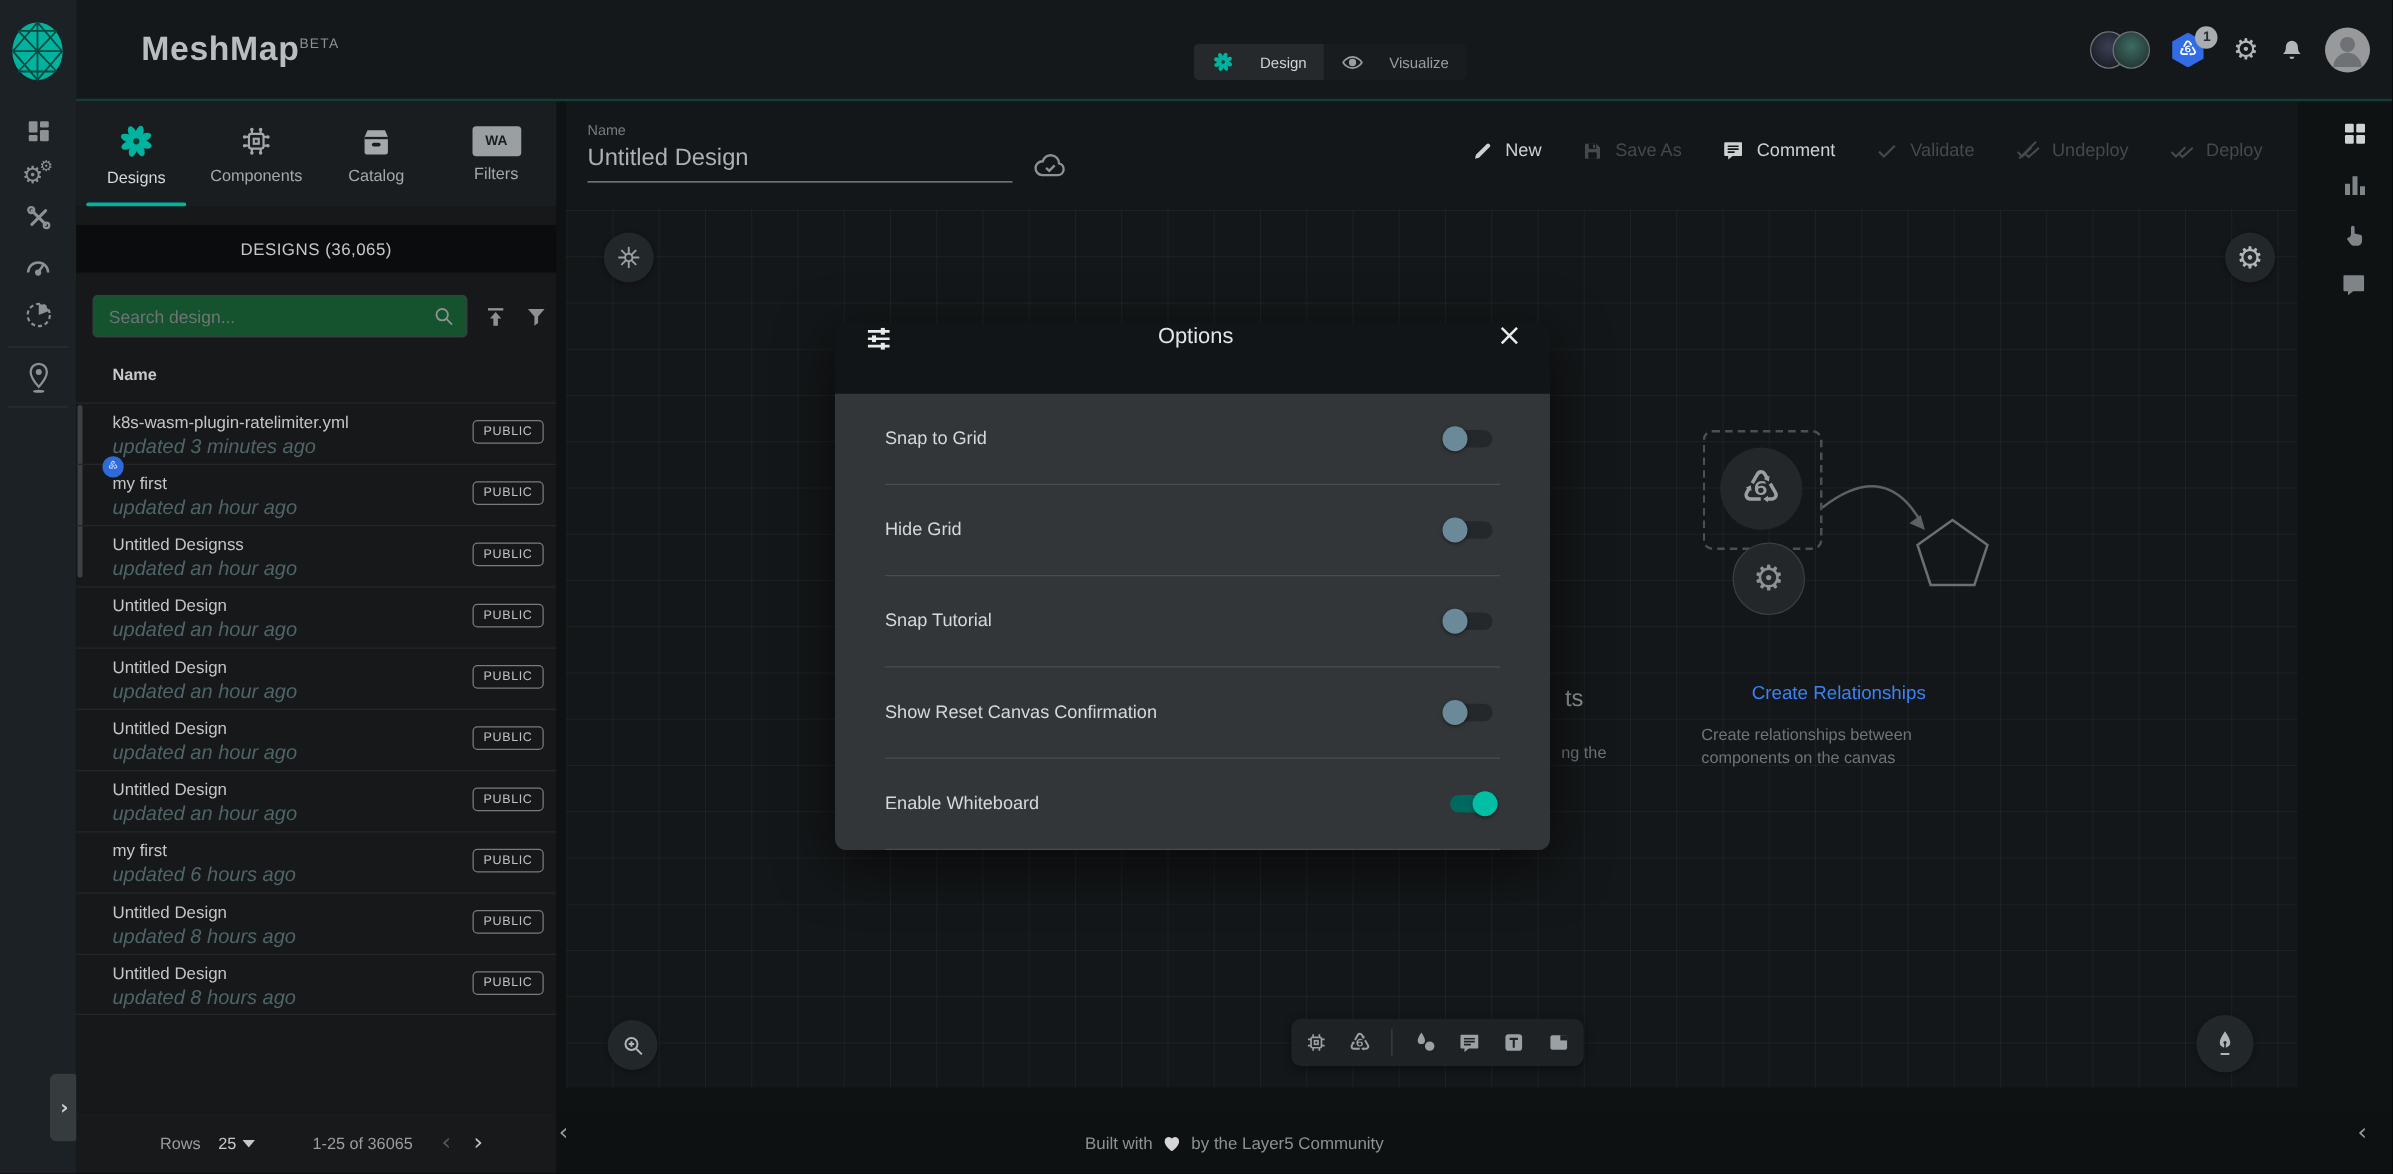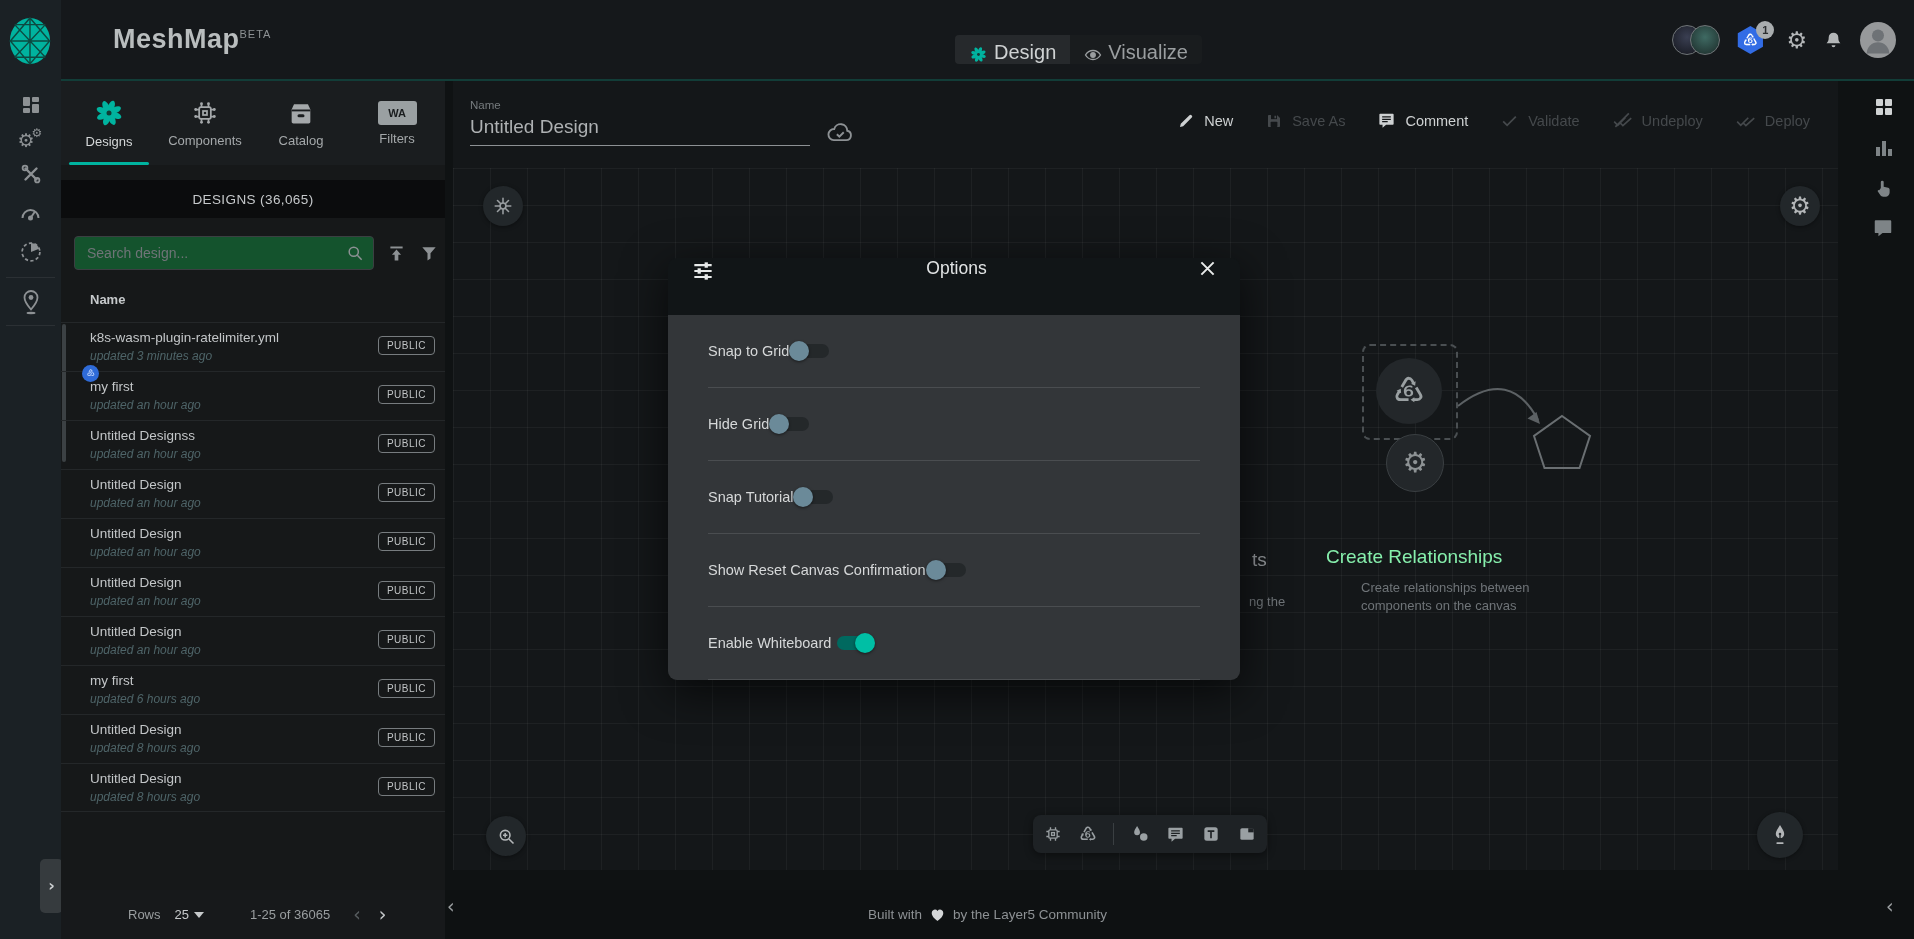--- a/index.html
+++ b/index.html
@@ -11,21 +11,21 @@
   .glyph{font-family:"DejaVu Sans","Liberation Sans",sans-serif;line-height:1}
 
   
   .header{position:absolute;left:0;top:0;width:1914px;height:81px;background:#15181b;
           border-bottom:2px solid #123d38;z-index:30}
   .rail-top{position:absolute;left:0;top:0;width:61px;height:81px;background:#1b2125}
   .logo{position:absolute;left:7px;top:16px;width:46px;height:49px}
   .brand{position:absolute;left:113px;top:24px;font-size:27px;font-weight:bold;color:#b9bdbe;letter-spacing:.5px}
   .brand sup{font-size:11px;font-weight:normal;color:#8d9194;letter-spacing:1px}
   .mode-switch{position:absolute;left:955px;top:35px;height:29px;display:flex;border-radius:4px;overflow:hidden;background:#191c1e}
-  .mode-seg{display:flex;align-items:flex-end;gap:6px;padding:0 14px;font-size:20px;color:#9a9ea0;cursor:pointer}
+  .mode-seg{display:flex;align-items:center;gap:20px;padding:0 14px;font-size:12px;color:#9a9ea0;cursor:pointer}
   .mode-seg.active{background:#26292c;color:#cfd2d3}
   .hdr-right{position:absolute;right:18px;top:22px;display:flex;align-items:center;gap:16px}
   .avatar-sm{width:30px;height:30px;border-radius:50%;border:1px solid #6f7477}
   .av1{background:radial-gradient(circle at 50% 40%,#3a3f52,#14161d)}
   .av2{background:radial-gradient(circle at 50% 40%,#3f6a63,#1b2a28);margin-left:-12px}
   .k8s-wrap{position:relative;width:34px;height:30px}
   .k8s-hex{position:absolute;left:0;top:1px;width:28px;height:28px;background:#326ce5;
            clip-path:polygon(50% 0%,95% 26%,95% 74%,50% 100%,5% 74%,5% 26%);
            display:flex;align-items:center;justify-content:center;color:#fff;font-size:17px}
   .k8s-badge{position:absolute;right:-4px;top:-4px;width:18px;height:18px;border-radius:50%;background:#a9adaf;
@@ -54,21 +54,21 @@
   .search-box{width:300px;height:34px;background:#14532d;border:1px solid #3b3f42;border-radius:4px;
               display:flex;align-items:center;padding:0 8px 0 12px}
   .search-box input{flex:1;background:transparent;border:none;outline:none;color:#c6c9cb;font-size:14px;
                     font-family:"Liberation Sans",sans-serif}
   .search-box input::placeholder{color:#6f7477}
   .tool-ic{color:#8d9194;margin-left:12px;cursor:pointer}
   .col-header{position:absolute;left:29px;top:211px;font-size:13px;font-weight:bold;color:#c6c9cb}
   .dlist{position:absolute;left:0;top:241px;width:384px}
   .drow{position:relative;width:384px;height:49px;border-top:1px solid #242729;cursor:pointer}
   .drow-title{position:absolute;left:29px;top:7px;font-size:13.5px;color:#c3c6c8;white-space:nowrap}
-  .drow-sub{position:absolute;left:29px;top:26px;font-size:12px;font-style:italic;color:#4e6468}
+  .drow-sub{position:absolute;left:29px;top:26px;font-size:16px;font-style:italic;color:#4e6468}
   .drow-badge{position:absolute;right:10px;top:13px;border:1px solid #777c7f;color:#c0c3c5;font-size:10px;
               padding:3px 8px;border-radius:4px;letter-spacing:.5px}
   .mini-avatar{position:absolute;left:21px;top:42px;width:17px;height:17px;border-radius:50%;background:#2f6bd8;
                display:flex;align-items:center;justify-content:center;color:#cfe0ff;font-size:9px;z-index:5}
   .list-scrollbar{position:absolute;left:1px;top:243px;width:4px;height:138px;background:#3c4144;border-radius:2px}
   .side-footer{position:absolute;left:0;top:809px;width:384px;height:49px;background:#17191b;
                display:flex;align-items:center;font-size:13px;color:#9a9ea0}
   .rows-select{display:flex;align-items:center;gap:5px;color:#c6c9cb;cursor:pointer}
   .pg-chevron{font-size:19px;padding:0 9px;cursor:pointer}
 
@@ -92,21 +92,21 @@
               box-shadow:0 1px 4px rgba(0,0,0,.4)}
   .bottom-pill{position:absolute;left:580px;top:734px;height:38px;background:#1e2225;border-radius:8px;
                display:flex;align-items:center;padding:0 10px;gap:16px;box-shadow:0 2px 8px rgba(0,0,0,.45)}
   .pill-ic{color:#9aa0a3;cursor:pointer;display:flex;align-items:center;justify-content:center}
   .pill-div{width:1px;height:22px;background:#3a3f42}
 
   
   .onb{position:absolute;left:909px;top:263px;width:240px;height:170px}
   .onb-dashed{position:absolute;left:0;top:0;width:96px;height:96px;border:2px dashed #4a4f52;border-radius:8px}
   .onb-circle{position:absolute;border-radius:50%;background:#23272a;display:flex;align-items:center;justify-content:center;color:#9aa0a2}
-  .onb-title{position:absolute;left:873px;top:465px;width:290px;text-align:left;font-size:19px;color:#86efac}
+  .onb-title{position:absolute;left:873px;top:465px;width:290px;text-align:center;font-size:15px;color:#3b82f6}
   .onb-sub{position:absolute;left:908px;top:498px;width:220px;font-size:13px;color:#6f7478;line-height:1.35}
   .frag-h{position:absolute;left:799px;top:468px;font-size:19px;color:#8f9396}
   .frag-s{position:absolute;left:796px;top:513px;font-size:13px;color:#6f7478}
 
   
   .right-strip{position:absolute;left:1872px;top:95px;width:26px;display:flex;flex-direction:column;gap:17px;z-index:20}
   .rs-ic{color:#7e8487;cursor:pointer}
   .rs-ic.bright{color:#d0d3d4}
 
   
@@ -114,21 +114,21 @@
   .built{position:absolute;left:61px;top:890px;width:1853px;height:49px;display:flex;align-items:center;justify-content:center;
          gap:7px;font-size:13.5px;color:#8d9194;z-index:5;pointer-events:none}
   .foot-chevron{position:absolute;top:897px;font-size:19px;color:#9a9ea0;cursor:pointer;z-index:6}
 
   
   .modal{position:absolute;left:668px;top:258px;width:572px;height:422px;border-radius:9px;overflow:hidden;
          box-shadow:0 12px 45px rgba(0,0,0,.65);z-index:50}
   .modal-head{height:57px;background:#111517;display:flex;align-items:flex-start;padding:0 22px}
   .modal-title{flex:1;text-align:center;font-size:17.5px;color:#e2e4e5}
   .modal-body{height:365px;background:#333639;padding:0 40px}
-  .opt-row{height:73px;display:flex;align-items:center;justify-content:flex-start;border-bottom:1px solid #4a4d50}
+  .opt-row{height:73px;display:flex;align-items:center;justify-content:space-between;border-bottom:1px solid #4a4d50}
   .opt-row:last-child{border-bottom:1px solid #4a4d50}
   .opt-label{font-size:14.5px;color:#d6d8d9}
   .toggle{position:relative;width:46px;height:24px;cursor:pointer}
   .toggle .track{position:absolute;left:6px;top:5px;width:34px;height:14px;border-radius:7px;background:#24282a}
   .toggle .knob{position:absolute;left:0;top:2px;width:20px;height:20px;border-radius:50%;background:#6b8a99;
                 box-shadow:0 1px 3px rgba(0,0,0,.5)}
   .toggle.on .track{background:#00695f}
   .toggle.on .knob{left:24px;background:#00bfa5}
 </style>
 </head>

